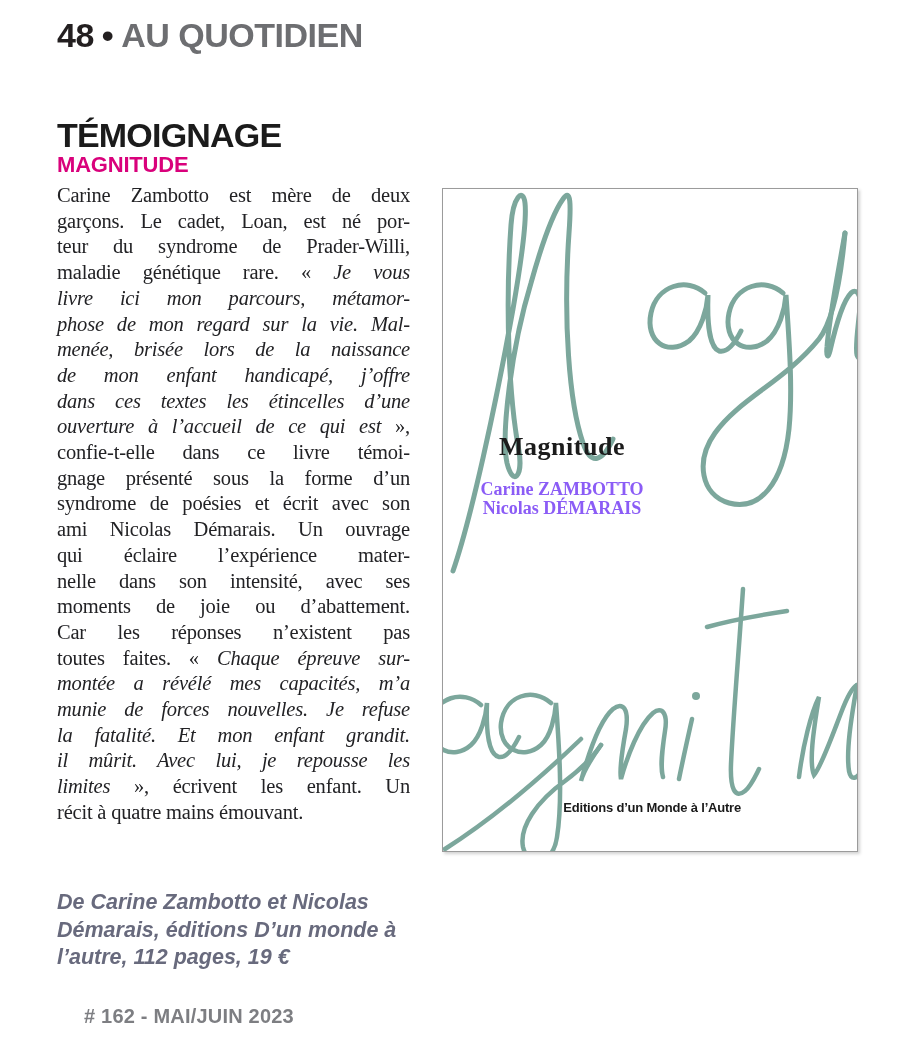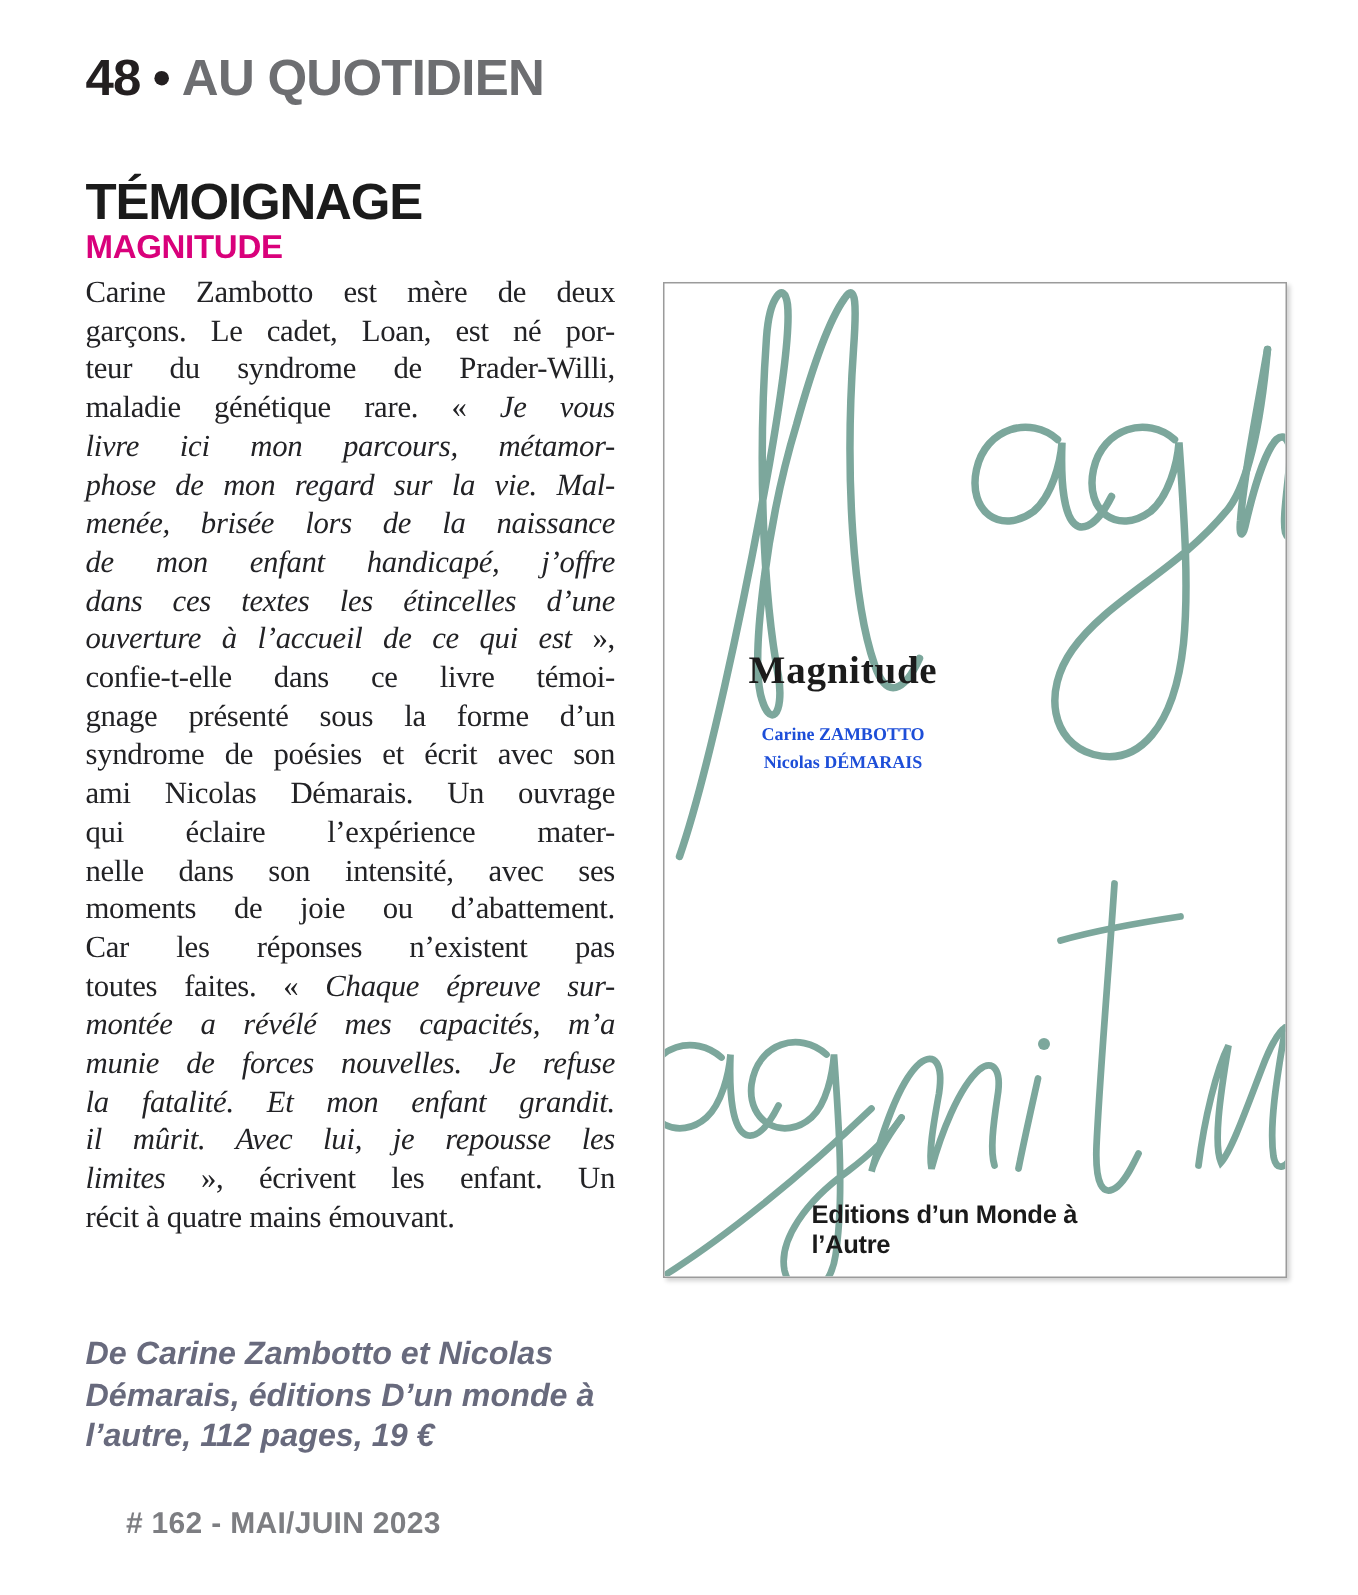--- a/index.html
+++ b/index.html
@@ -1,21 +1,21 @@
 <!DOCTYPE html>
 <html><head>
 <meta charset="utf-8">
 <style>
   html,body{margin:0;padding:0;background:#ffffff;}
   .page{
     position:relative;width:905px;height:1063px;background:#ffffff;
     font-family:"Liberation Sans",sans-serif;overflow:hidden;
   }
   
-  .masthead{position:absolute;left:57px;top:33px;font-size:34px;font-weight:800;letter-spacing:-0.5px;white-space:nowrap;}
+  .masthead{position:absolute;left:57px;top:16px;font-size:34px;font-weight:800;letter-spacing:-0.5px;white-space:nowrap;}
   .masthead .num{color:#231f20;}
   .masthead .dot{color:#231f20;padding:0 8px;}
   .masthead .section{color:#6d6e71;}
   
   .kicker{position:absolute;left:57px;top:116px;font-size:34px;font-weight:900;letter-spacing:-0.8px;color:#1b1b1b;}
   .mag-title{position:absolute;left:57px;top:152px;font-size:22px;font-weight:900;letter-spacing:-0.2px;color:#d9017b;}
   
   .article-body{
     position:absolute;left:57px;top:183px;width:353px;
     font-size:20.5px;line-height:25.7px;color:#222225;letter-spacing:-0.2px;
@@ -37,26 +37,26 @@
     box-shadow:2px 2px 3px rgba(0,0,0,0.18);
   }
   .cover svg{position:absolute;left:0;top:0;}
   .cover-title{
     position:absolute;left:19px;top:243px;width:200px;text-align:center;
     font-family:"Liberation Serif",serif;font-size:26px;font-weight:600;
     letter-spacing:0.5px;color:#1b1b1b;
   }
   .cover-authors{
     position:absolute;left:19px;top:291px;width:200px;text-align:center;
-    font-family:"Liberation Serif",serif;font-size:12px;font-weight:700;
-    line-height:18.5px;color:#1d4ed8;
+    font-family:"Liberation Serif",serif;font-size:18px;font-weight:700;
+    line-height:18.5px;color:#8b5cf6;
   }
   .cover-publisher{
-    position:absolute;left:98px;top:611px;width:200px;text-align:left;
-    font-size:17px;font-weight:600;letter-spacing:-0.2px;color:#1a1a1a;
+    position:absolute;left:98px;top:611px;width:200px;text-align:right;
+    font-size:13px;font-weight:600;letter-spacing:-0.2px;color:#1a1a1a;
   }
 </style>
 </head>
 <body>
 
 <div class="page">
 
   <div class="masthead">
     <span class="num">48</span><span class="dot">•</span><span class="section">AU QUOTIDIEN</span>
   </div>

